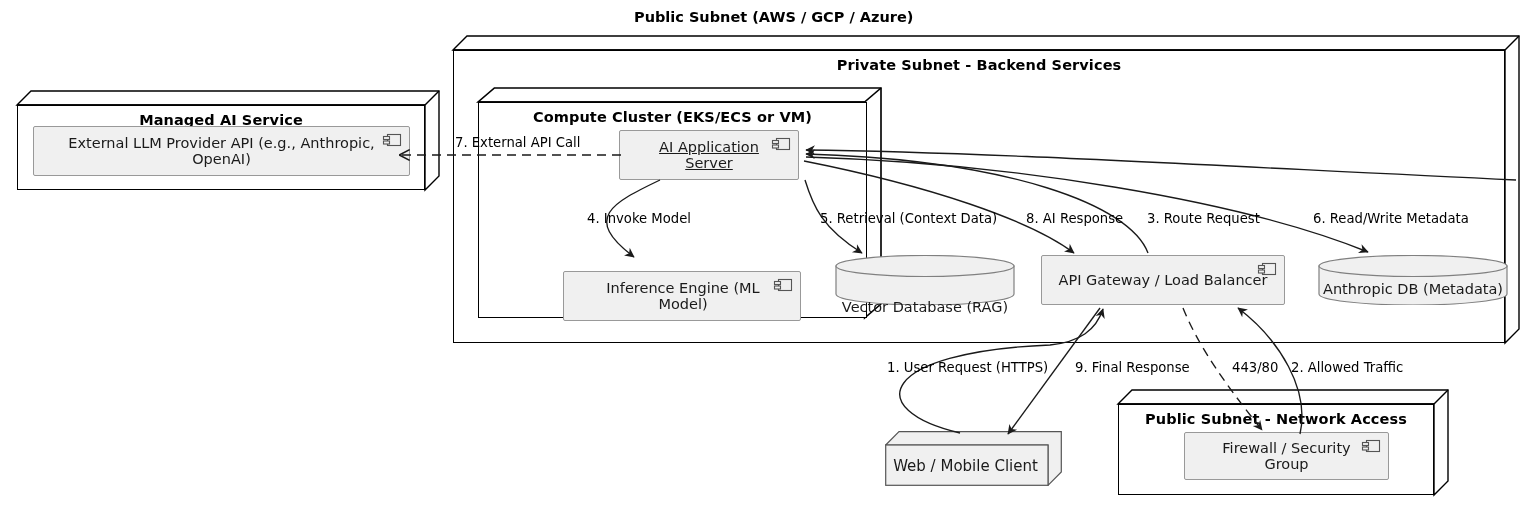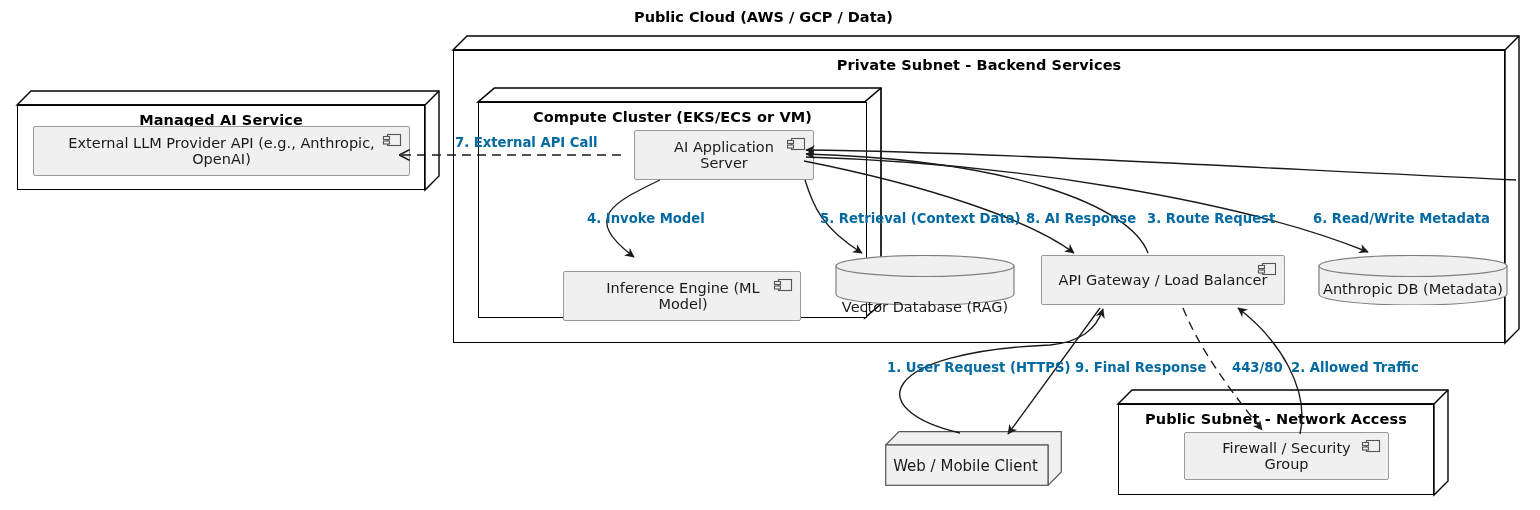--- a/index.html
+++ b/index.html
@@ -29,29 +29,29 @@
   .db{position:absolute;}
   .db .dlabel{position:absolute;left:0;right:0;bottom:8px;text-align:center;
               font-size:14.5px;color:#1a1a1a;}
 
   
   .boxnode{position:absolute;}
   .boxnode .blabel{position:absolute;left:0;right:16px;top:14px;bottom:0;
                    display:flex;align-items:center;justify-content:center;
                    font-size:15px;color:#1a1a1a;}
 
-  .elabel{position:absolute;font-size:13.2px;color:#0369a1;white-space:nowrap;font-weight:bold;}
+  .elabel{position:absolute;font-size:13.2px;color:#000000;white-space:nowrap;}
   .diagram-title{position:absolute;font-weight:bold;font-size:14.5px;white-space:nowrap;}
 </style>
 </head>
 <body>
 
 <div id="canvas">
 
-  <div class="diagram-title" style="left:634px;top:9px;">Public Cloud (AWS / GCP / Data)</div>
+  <div class="diagram-title" style="left:634px;top:9px;">Public Subnet (AWS / GCP / Azure)</div>
 
   <div class="node3d" style="left:17px;top:91px;width:422px;height:99px;">
     <svg class="shell" viewBox="0 0 422 99" preserveAspectRatio="none">
       <polygon points="0,14 14,0 422,0 422,85 408,99 408,14" fill="#ffffff" stroke="#000000" stroke-width="1.4"></polygon>
       <line x1="0" y1="14" x2="408" y2="14" stroke="#000000" stroke-width="1.4"></line>
       <line x1="408" y1="14" x2="422" y2="0" stroke="#000000" stroke-width="1.4"></line>
     </svg>
     <div class="face"></div>
     <div class="ntitle">Managed AI Service</div>
 
@@ -78,21 +78,21 @@
   <div class="node3d" style="left:478px;top:88px;width:403px;height:230px;">
     <svg class="shell" viewBox="0 0 344 230" preserveAspectRatio="none">
       <polygon points="0,14 14,0 344,0 344,216 330,230 330,14" fill="#ffffff" stroke="#000000" stroke-width="1.4"></polygon>
       <line x1="0" y1="14" x2="330" y2="14" stroke="#000000" stroke-width="1.4"></line>
       <line x1="330" y1="14" x2="344" y2="0" stroke="#000000" stroke-width="1.4"></line>
     </svg>
     <div class="face"></div>
     <div class="ntitle">Compute Cluster (EKS/ECS or VM)</div>
   </div>
 
-  <div class="comp" style="left:634px;top:130px;width:180px;height:50px;">
+  <div class="comp" style="left:619px;top:130px;width:180px;height:50px;text-decoration:underline;">
     <svg class="cicon" viewBox="0 0 20 14">
       <rect x="5.5" y="1.5" width="13" height="11" fill="#f0f0f0" stroke="#555" stroke-width="1.1"></rect>
       <rect x="1.5" y="3.5" width="6" height="3" fill="#f0f0f0" stroke="#555" stroke-width="1.1"></rect>
       <rect x="1.5" y="8" width="6" height="3" fill="#f0f0f0" stroke="#555" stroke-width="1.1"></rect>
     </svg>
     <span>AI Application Server</span>
   </div>
 
   <div class="comp" style="left:563px;top:271px;width:238px;height:50px;padding-left:16px;">
     <svg class="cicon" viewBox="0 0 20 14">

